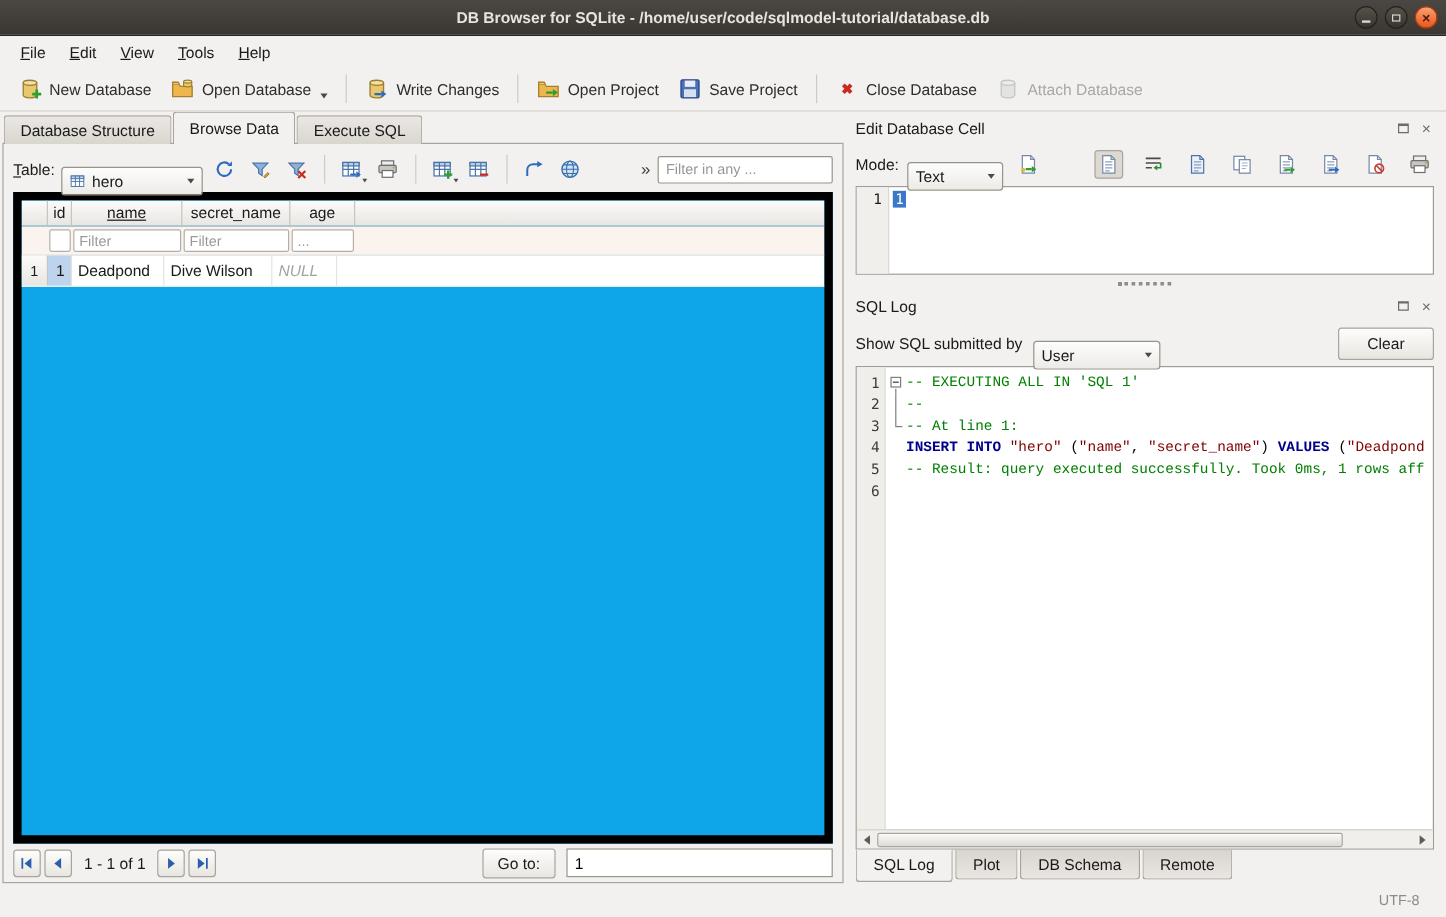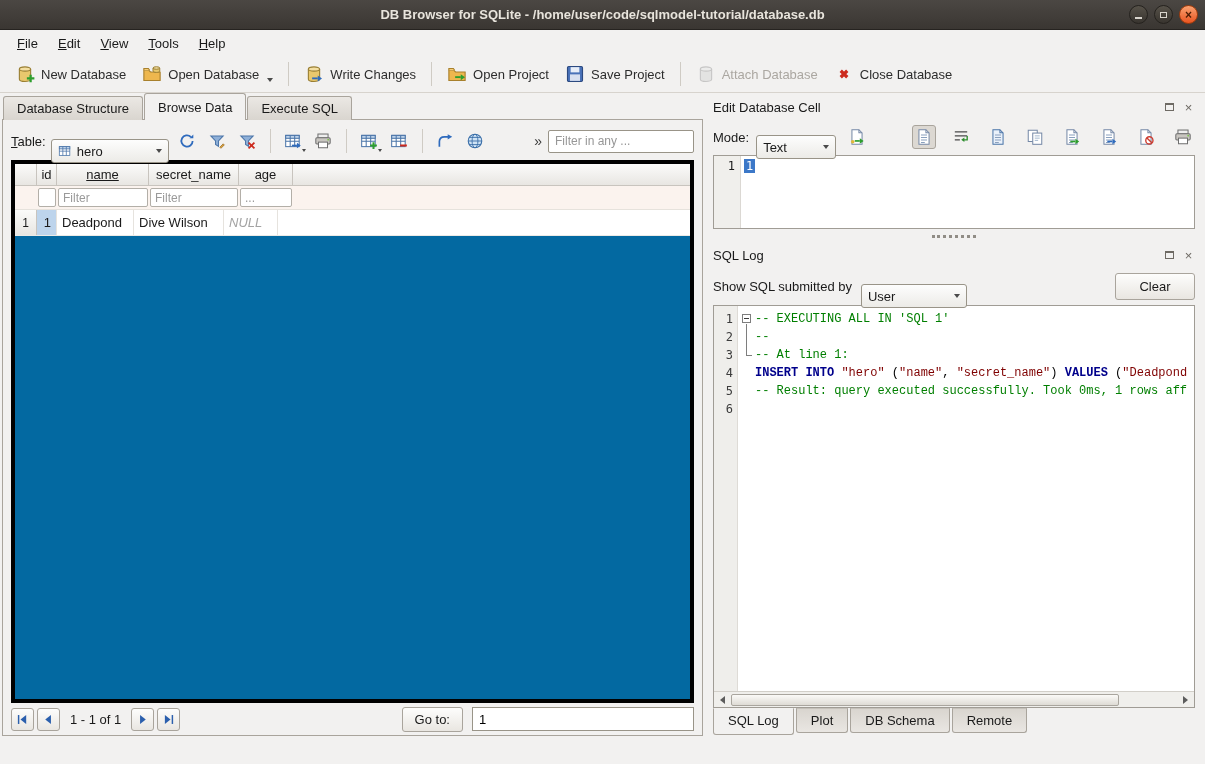--- a/index.html
+++ b/index.html
@@ -63,21 +63,21 @@
   .icon-btn svg{width:18px;height:18px;}
   .icon-btn .mini-caret{position:absolute;right:1px;bottom:2px;width:0;height:0;
        border-left:2.5px solid transparent;border-right:2.5px solid transparent;border-top:3px solid #4a4a4a;}
   .filter-group{margin-left:auto;display:flex;align-items:center;gap:6px;}
   .overflow-chevron{color:#3a3a3a;font-size:14px;}
   .filter-any{width:146px;height:23px;border:1px solid #999488;border-radius:2px;padding:0 6px;font-size:12px;
               font-family:"Liberation Sans",sans-serif;}
   .filter-any::placeholder{color:#979797;}
 
   
-  .grid-wrap{flex:1;margin:0 8px;border:4px solid #000000;background:#0369a1;overflow:hidden;display:flex;flex-direction:column;}
+  .grid-wrap{flex:1;margin:0 8px;border:7px solid #000000;background:#0ea5e9;overflow:hidden;display:flex;flex-direction:column;}
   .grid-header{display:flex;height:22px;background:linear-gradient(#fbfbfa,#e8e6e2);border-bottom:1px solid #c8c4be;flex:none;}
   .gh-cell{border-right:1px solid #c8c4be;display:flex;align-items:center;justify-content:center;flex:none;}
   .gh-rest{flex:1;border-right:none;}
   .filter-row{display:flex;height:24px;background:#fbf3ee;border-bottom:1px solid #e6e2dc;align-items:center;flex:none;}
   .fr-corner{width:22px;height:100%;flex:none;}
   .fr-cell{flex:none;height:100%;display:flex;align-items:center;padding:0 1px;}
   .fr-cell input{width:100%;height:19px;border:1px solid #b3afa8;border-radius:2px;padding:0 4px;font-size:12px;
                  font-family:"Liberation Sans",sans-serif;}
   .fr-cell input::placeholder{color:#9a9a9a;}
   .data-row{display:flex;height:26px;border-bottom:1px solid #eceae6;background:#fff;flex:none;}
@@ -234,36 +234,36 @@
         <span class="svg-wrap">
           <svg viewBox="0 0 16 16">
             <rect x="2" y="2" width="12" height="12" rx="1" fill="#4a72b8" stroke="#2c4a80" stroke-width=".9"></rect>
             <rect x="4.5" y="2.5" width="7" height="4.2" fill="#e8eef8"></rect>
             <rect x="4" y="8.3" width="8" height="5.2" fill="#d8e0f0"></rect>
           </svg>
         </span>
         <span>Save Project</span>
       </div>
       <div class="tb-sep"></div>
+      <div class="tb-btn">
+        <span class="svg-wrap">
+          <svg viewBox="0 0 16 16">
+            <path d="M5.4 5.4l5.2 5.2M10.6 5.4l-5.2 5.2" stroke="#cc2a1e" stroke-width="2.6"></path>
+          </svg>
+        </span>
+        <span>Close Database</span>
+      </div>
       <div class="tb-btn disabled">
         <span class="svg-wrap">
           <svg viewBox="0 0 16 16">
             <path d="M3.5 4v8.2c0 1 2 1.8 4.5 1.8s4.5-.8 4.5-1.8V4" fill="#d6d3cf" stroke="#97938d" stroke-width=".9"></path>
             <ellipse cx="8" cy="4" rx="4.5" ry="1.7" fill="#e8e6e2" stroke="#97938d" stroke-width=".9"></ellipse>
           </svg>
         </span>
         <span>Attach Database</span>
-      </div>
-      <div class="tb-btn">
-        <span class="svg-wrap">
-          <svg viewBox="0 0 16 16">
-            <path d="M5.4 5.4l5.2 5.2M10.6 5.4l-5.2 5.2" stroke="#cc2a1e" stroke-width="2.6"></path>
-          </svg>
-        </span>
-        <span>Close Database</span>
       </div>
     </div>
 
   <div class="content">
 
     <div class="left-col">
       <div class="tabbar" id="main-tabbar">
           <div class="tab">Database Structure</div>
           <div class="tab active">Browse Data</div>
           <div class="tab">Execute SQL</div>
@@ -614,14 +614,17 @@
       <div class="bottom-tabs" id="bottom-tabs">
           <div class="btab active">SQL Log</div>
           <div class="btab">Plot</div>
           <div class="btab">DB Schema</div>
           <div class="btab">Remote</div>
         </div>
 
     </div>
   </div>
 
+  <div class="statusbar">
+    <span>UTF-8</span>
+  </div>
 
 </div>
 
 </body></html>

